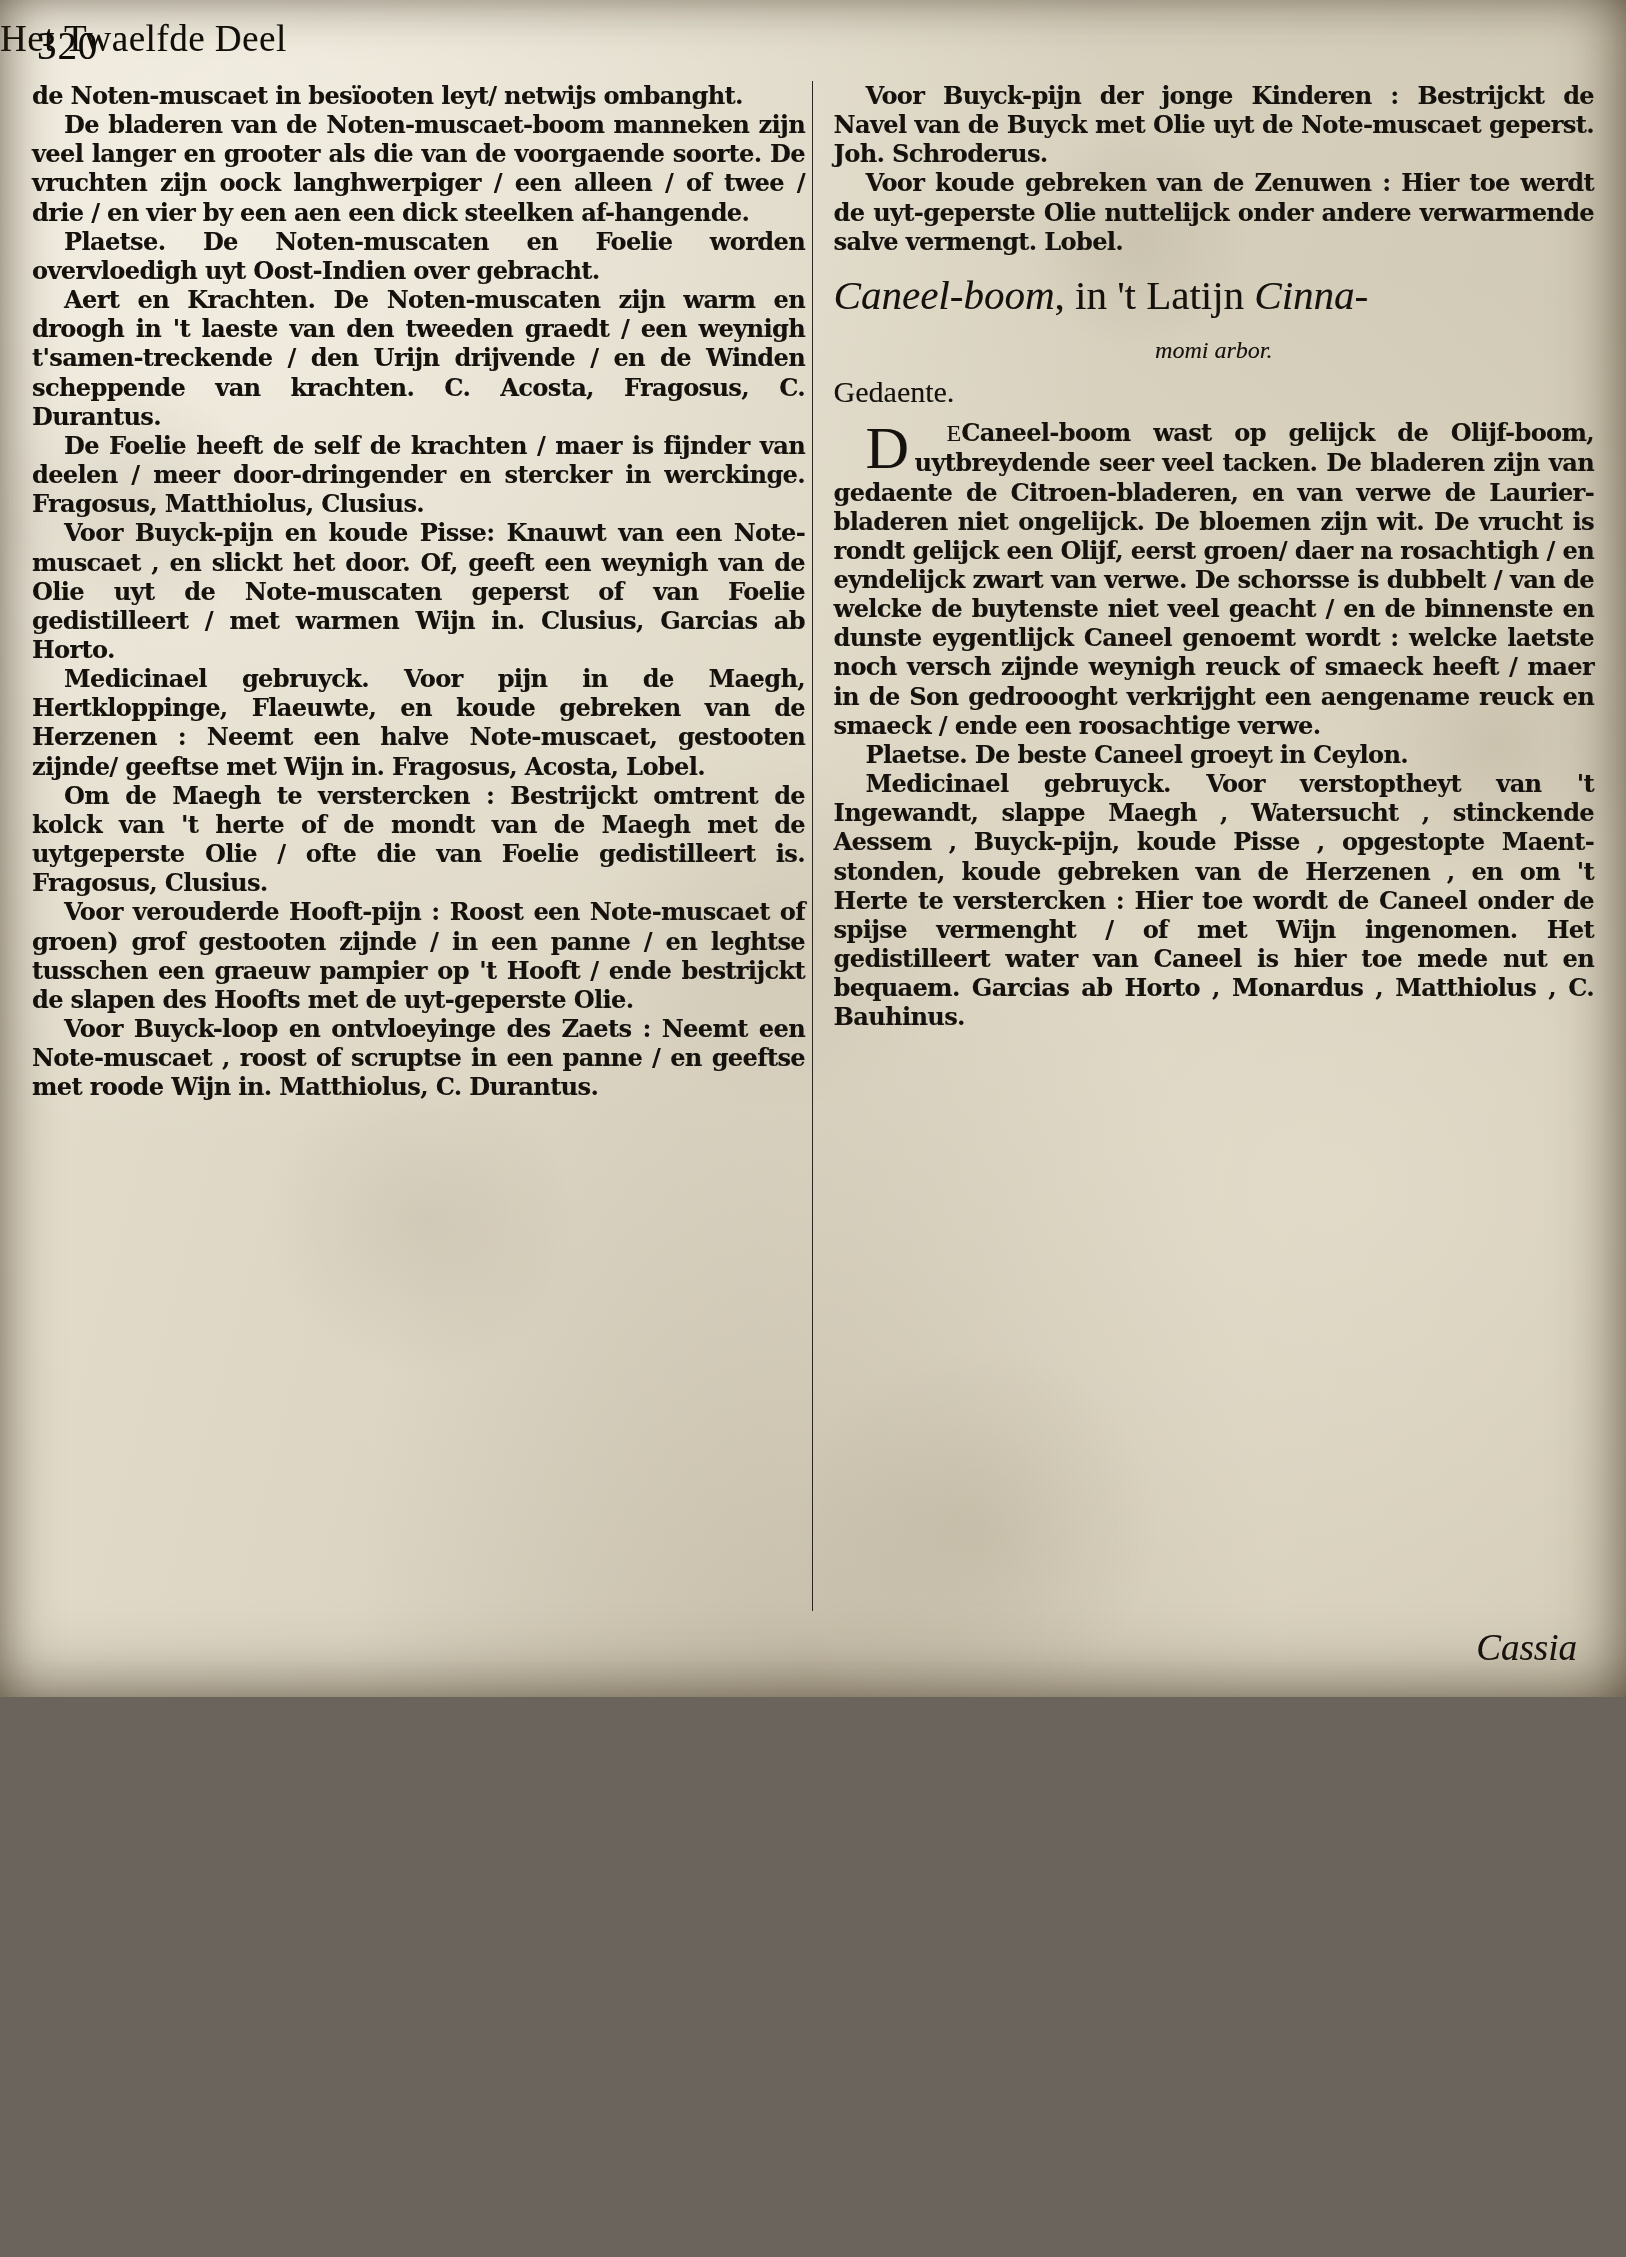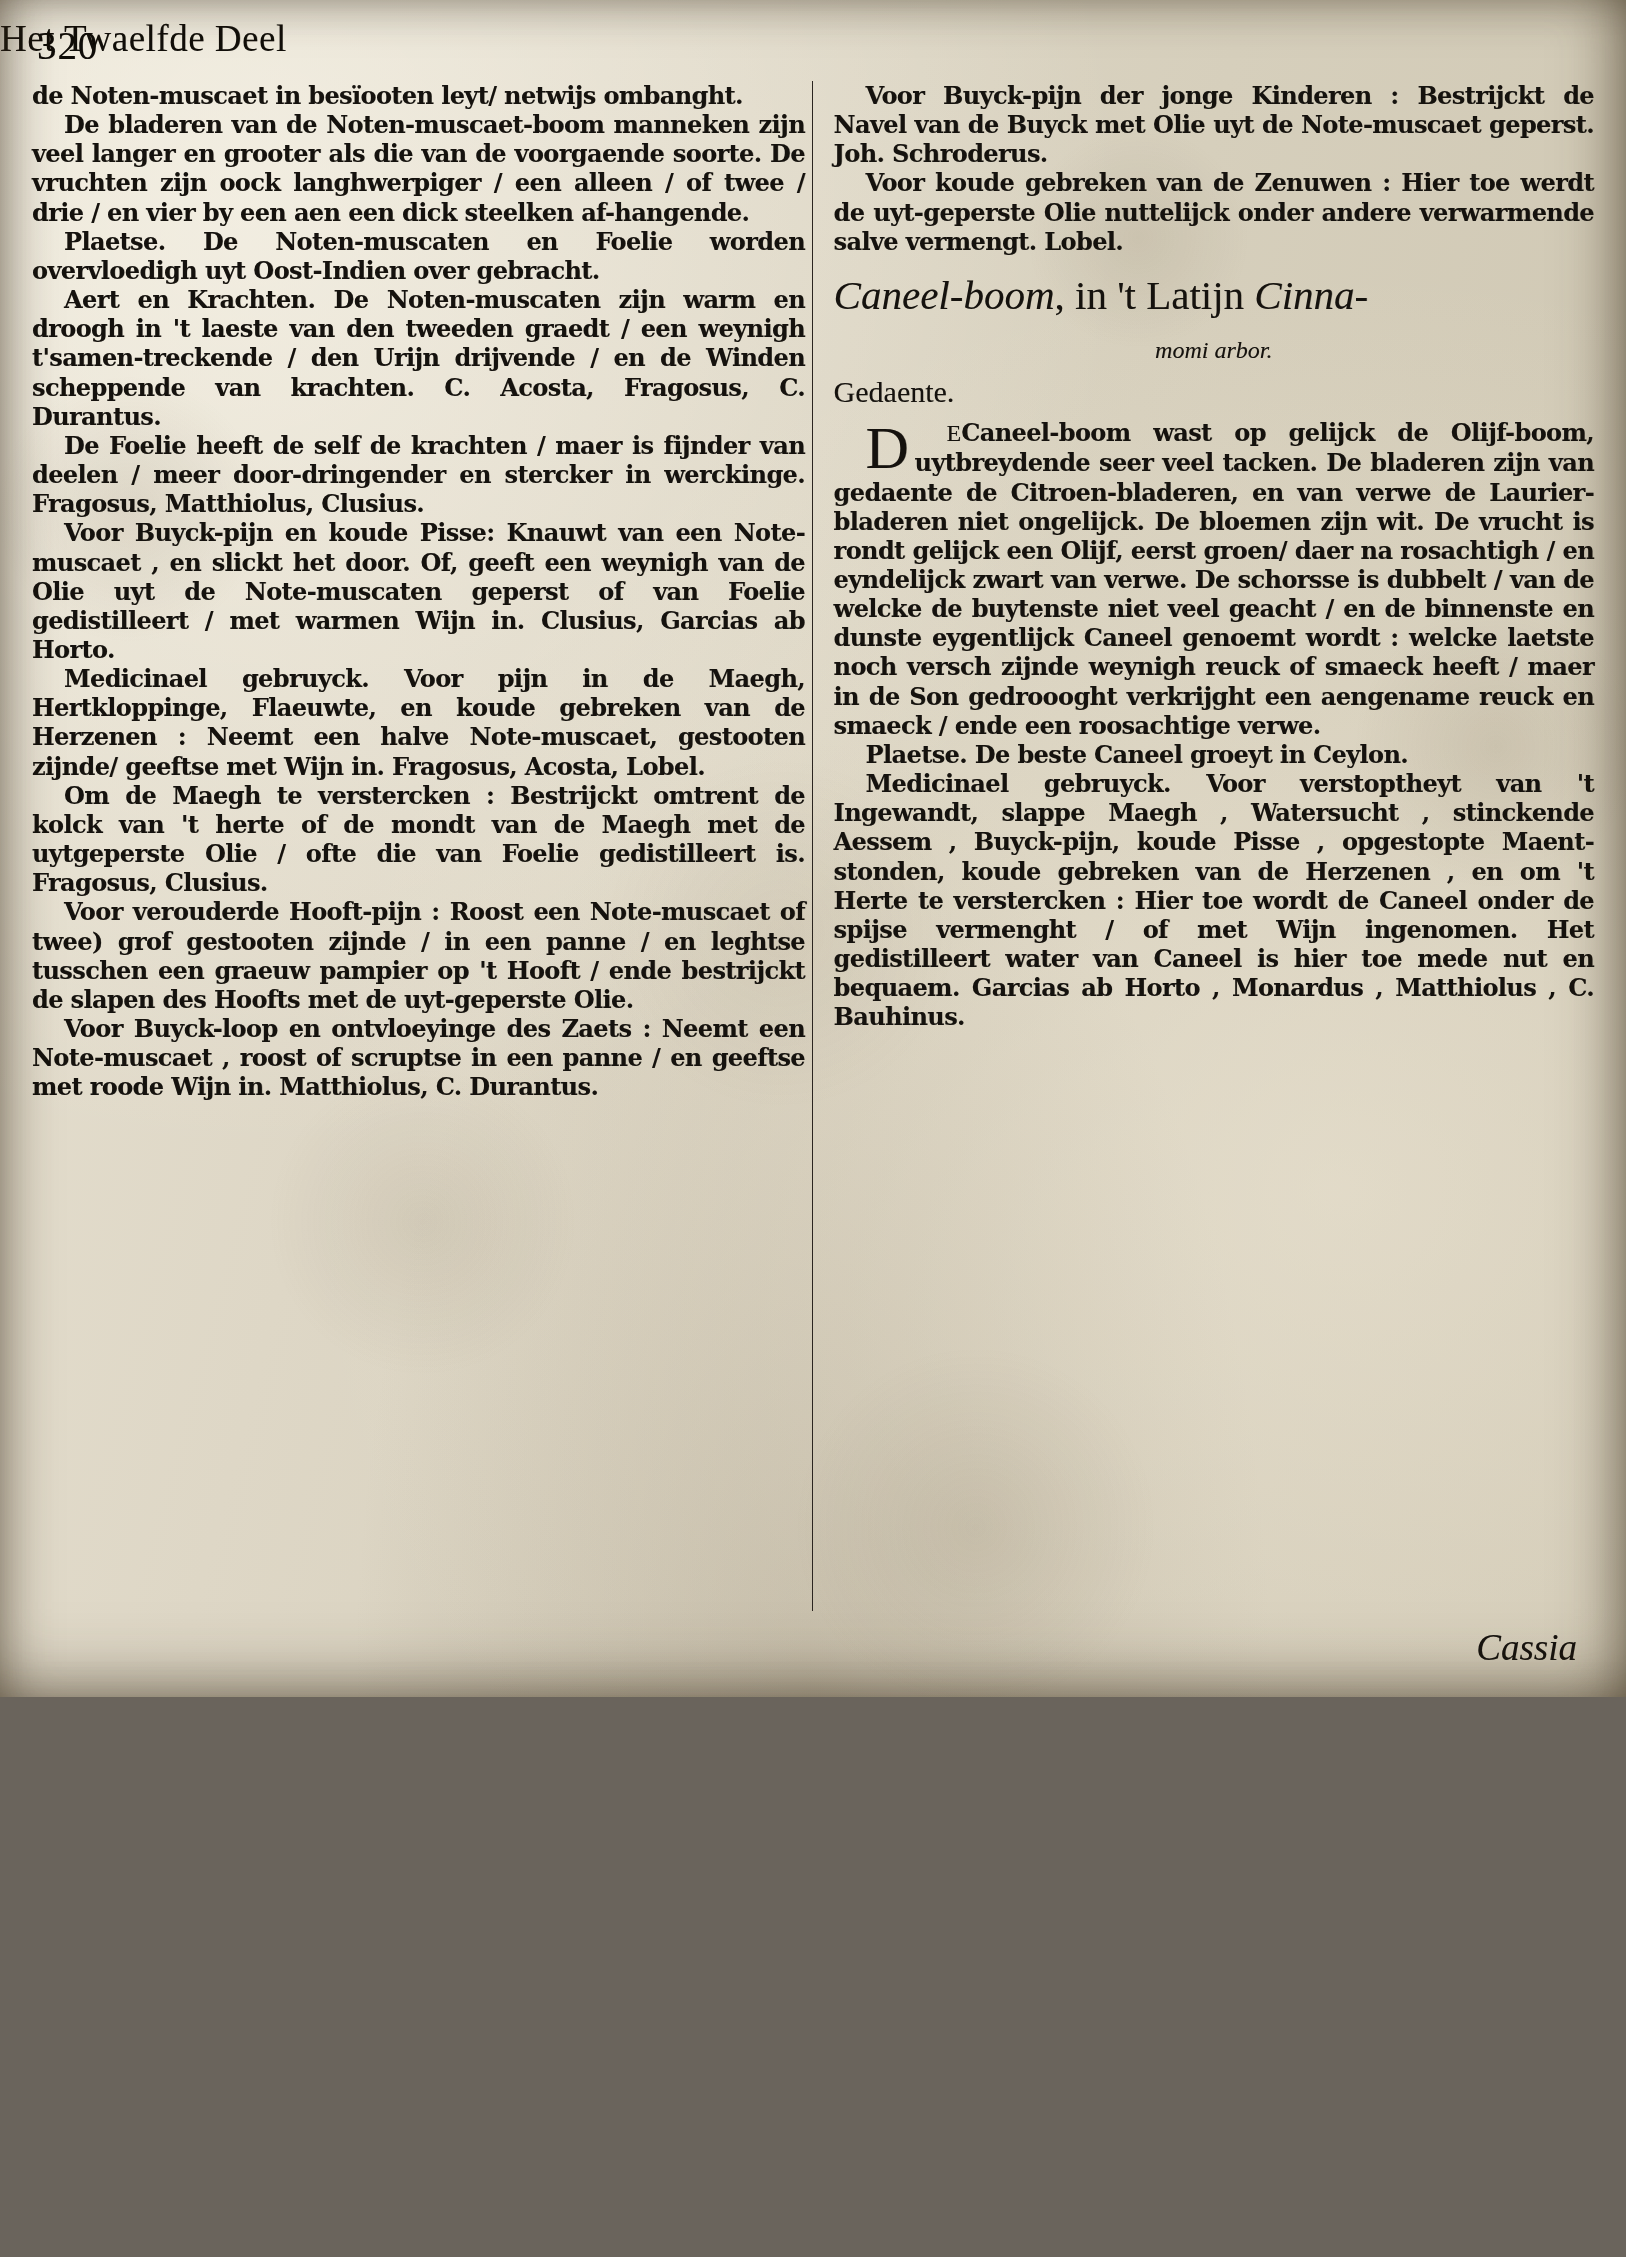--- a/index.html
+++ b/index.html
@@ -181,21 +181,21 @@
 
     <div class="col col-left">
       <p class="para noindent gothic ink">de Noten-muscaet in besïooten leyt/ netwijs ombanght.</p>
       <p class="para gothic ink">De bladeren van de Noten-muscaet-boom manneken zijn veel langer en grooter als die van de voorgaende soorte. De vruchten zijn oock langhwerpiger / een alleen / of twee / drie / en vier by een aen een dick steelken af-hangende.</p>
       <p class="para gothic ink">Plaetse. De Noten-muscaten en Foelie worden overvloedigh uyt Oost-Indien over gebracht.</p>
       <p class="para gothic ink">Aert en Krachten. De Noten-muscaten zijn warm en droogh in 't laeste van den tweeden graedt / een weynigh t'samen-treckende / den Urijn drijvende / en de Winden scheppende van krachten. C. Acosta, Fragosus, C. Durantus.</p>
       <p class="para gothic ink">De Foelie heeft de self de krachten / maer is fijnder van deelen / meer door-dringender en stercker in werckinge. Fragosus, Matthiolus, Clusius.</p>
       <p class="para gothic ink">Voor Buyck-pijn en koude Pisse: Knauwt van een Note-muscaet , en slickt het door. Of, geeft een weynigh van de Olie uyt de Note-muscaten geperst of van Foelie gedistilleert / met warmen Wijn in. Clusius, Garcias ab Horto.</p>
       <p class="para gothic ink">Medicinael gebruyck. Voor pijn in de Maegh, Hertkloppinge, Flaeuwte, en koude gebreken van de Herzenen : Neemt een halve Note-muscaet, gestooten zijnde/ geeftse met Wijn in. Fragosus, Acosta, Lobel.</p>
       <p class="para gothic ink">Om de Maegh te verstercken : Bestrijckt omtrent de kolck van 't herte of de mondt van de Maegh met de uytgeperste Olie / ofte die van Foelie gedistilleert is. Fragosus, Clusius.</p>
-      <p class="para gothic ink">Voor verouderde Hooft-pijn : Roost een Note-muscaet of twee) grof gestooten zijnde / in een panne / en leghtse tusschen een graeuw pampier op 't Hooft / ende bestrijckt de slapen des Hoofts met de uyt-geperste Olie.</p>
+      <p class="para gothic ink">Voor verouderde Hooft-pijn : Roost een Note-muscaet of groen) grof gestooten zijnde / in een panne / en leghtse tusschen een graeuw pampier op 't Hooft / ende bestrijckt de slapen des Hoofts met de uyt-geperste Olie.</p>
       <p class="para gothic ink">Voor Buyck-loop en ontvloeyinge des Zaets : Neemt een Note-muscaet , roost of scruptse in een panne / en geeftse met roode Wijn in. Matthiolus, C. Durantus.</p>
     </div>
 
     <div class="col col-right">
       <p class="para gothic ink">Voor Buyck-pijn der jonge Kinderen : Bestrijckt de Navel van de Buyck met Olie uyt de Note-muscaet geperst. Joh. Schroderus.</p>
       <p class="para gothic ink">Voor koude gebreken van de Zenuwen : Hier toe werdt de uyt-geperste Olie nuttelijck onder andere verwarmende salve vermengt. Lobel.</p>
 
       <div class="species-head ink">
         <span class="it">Caneel-boom</span><span>, in 't Latijn </span><span class="it">Cinna-</span>
       </div>

